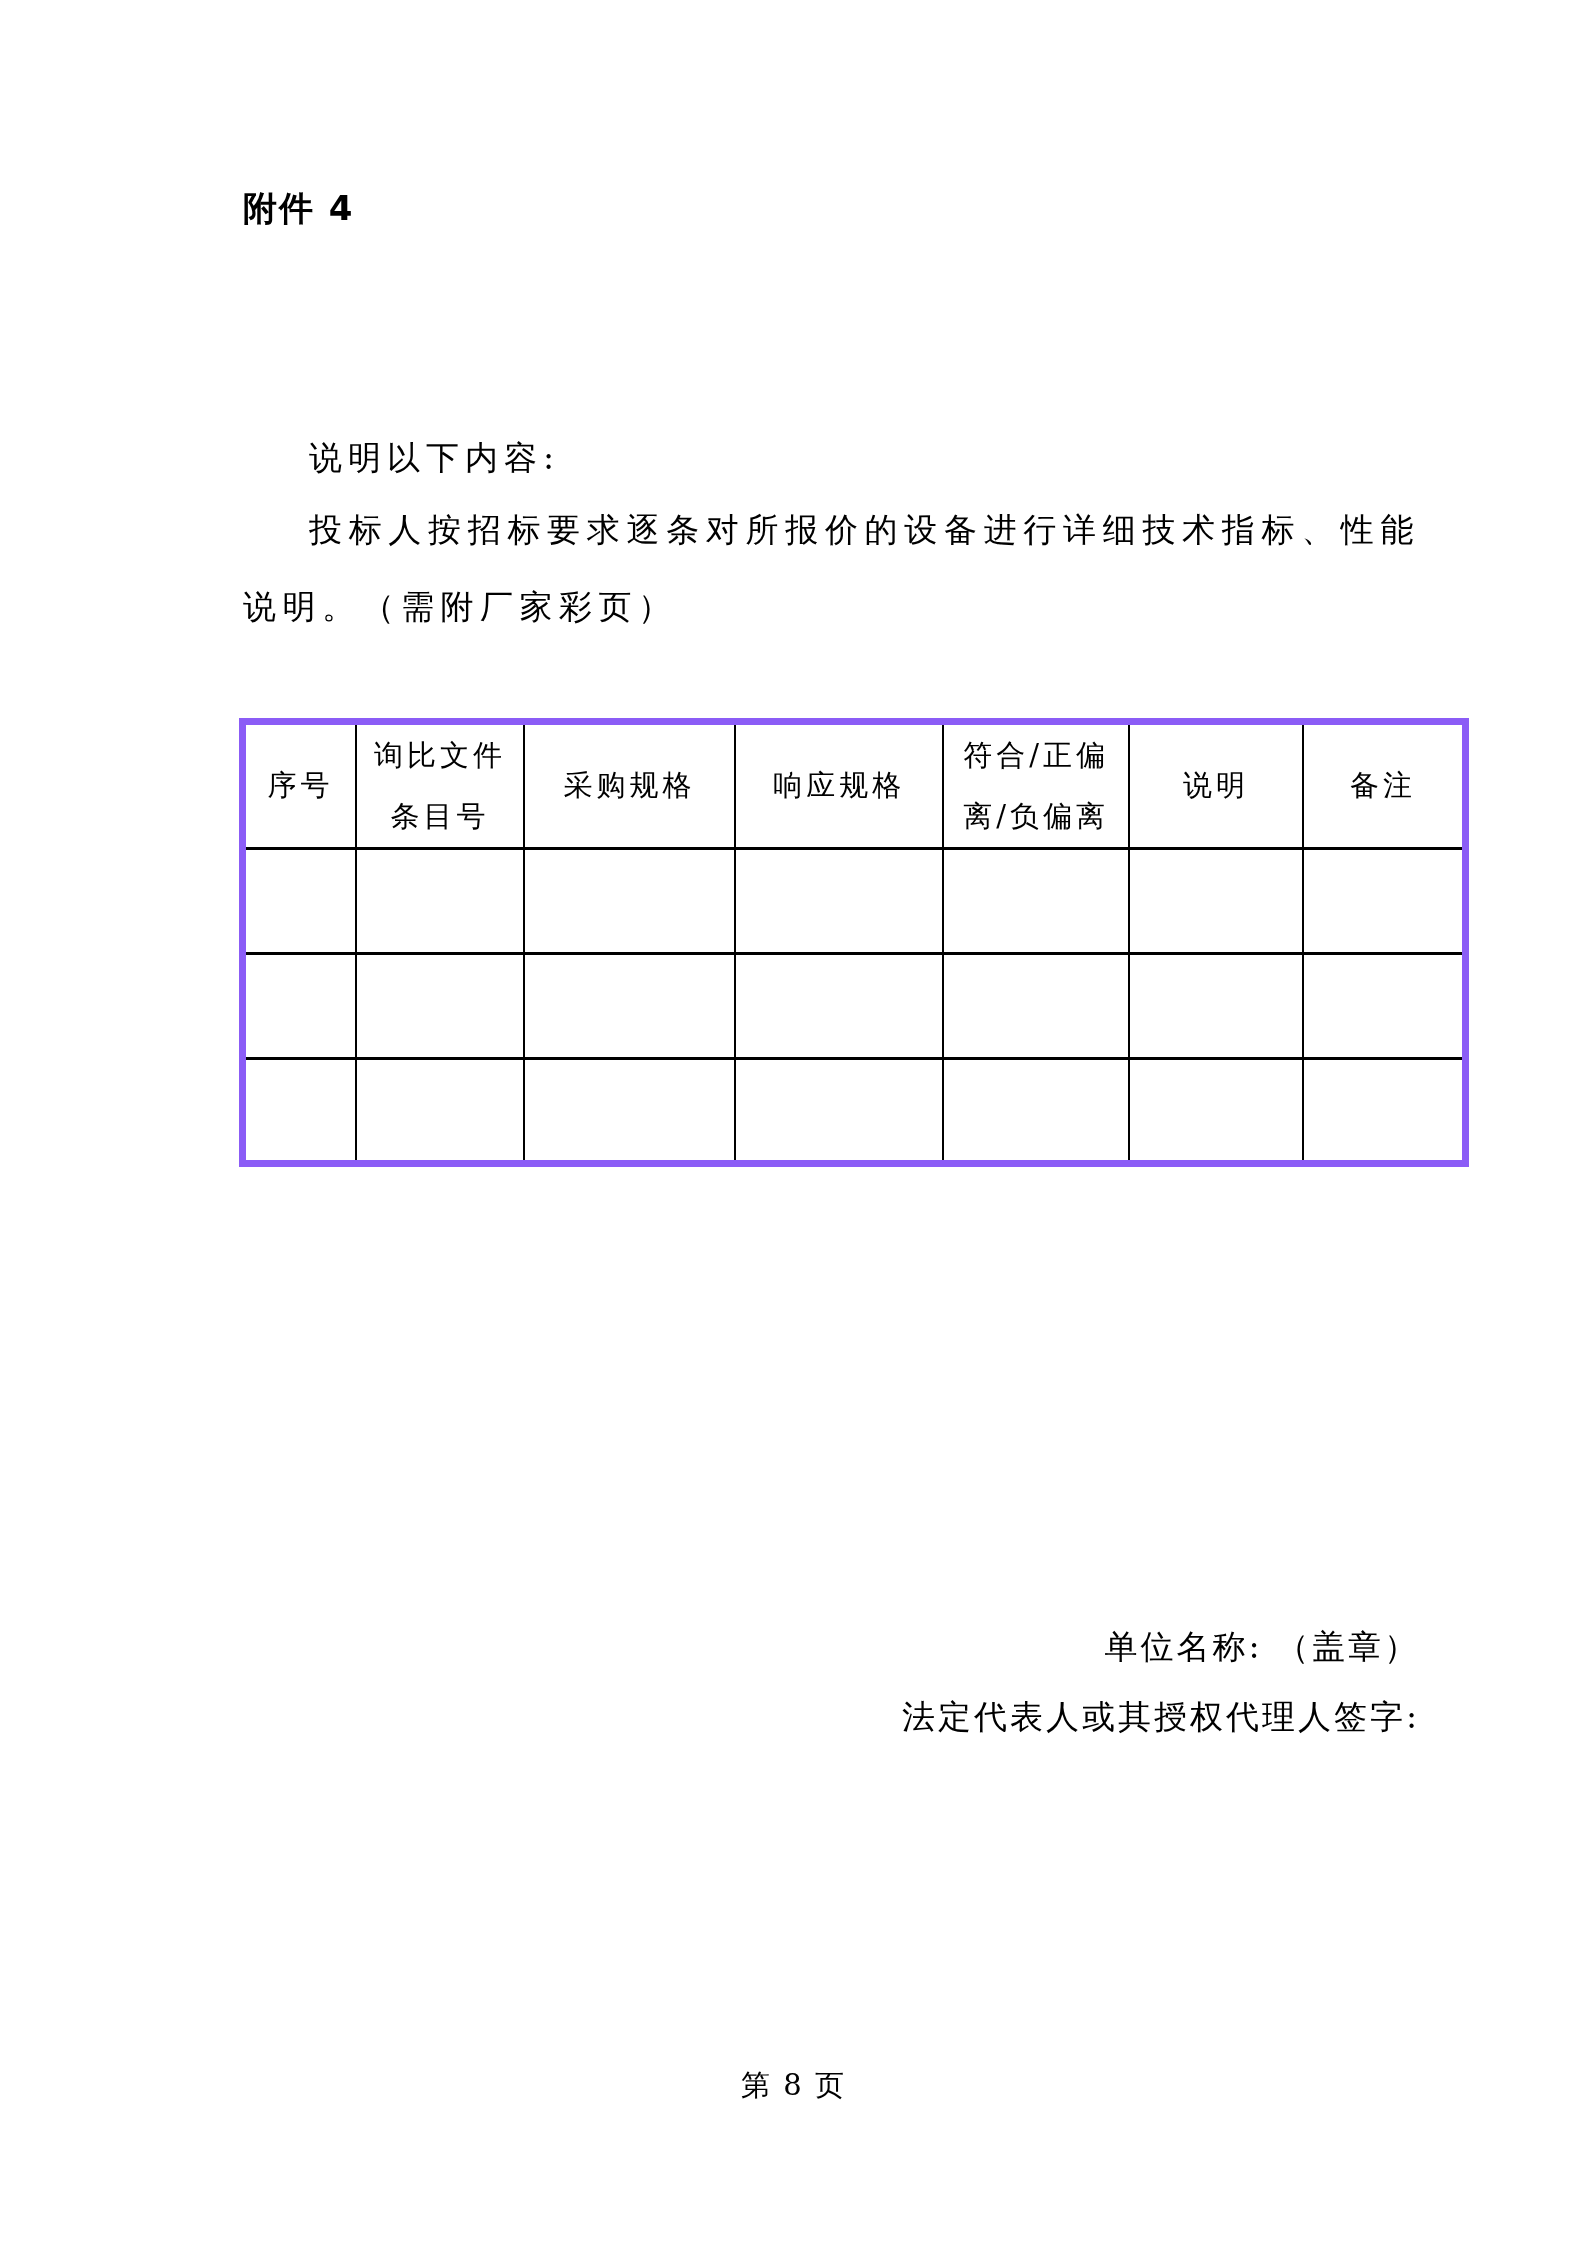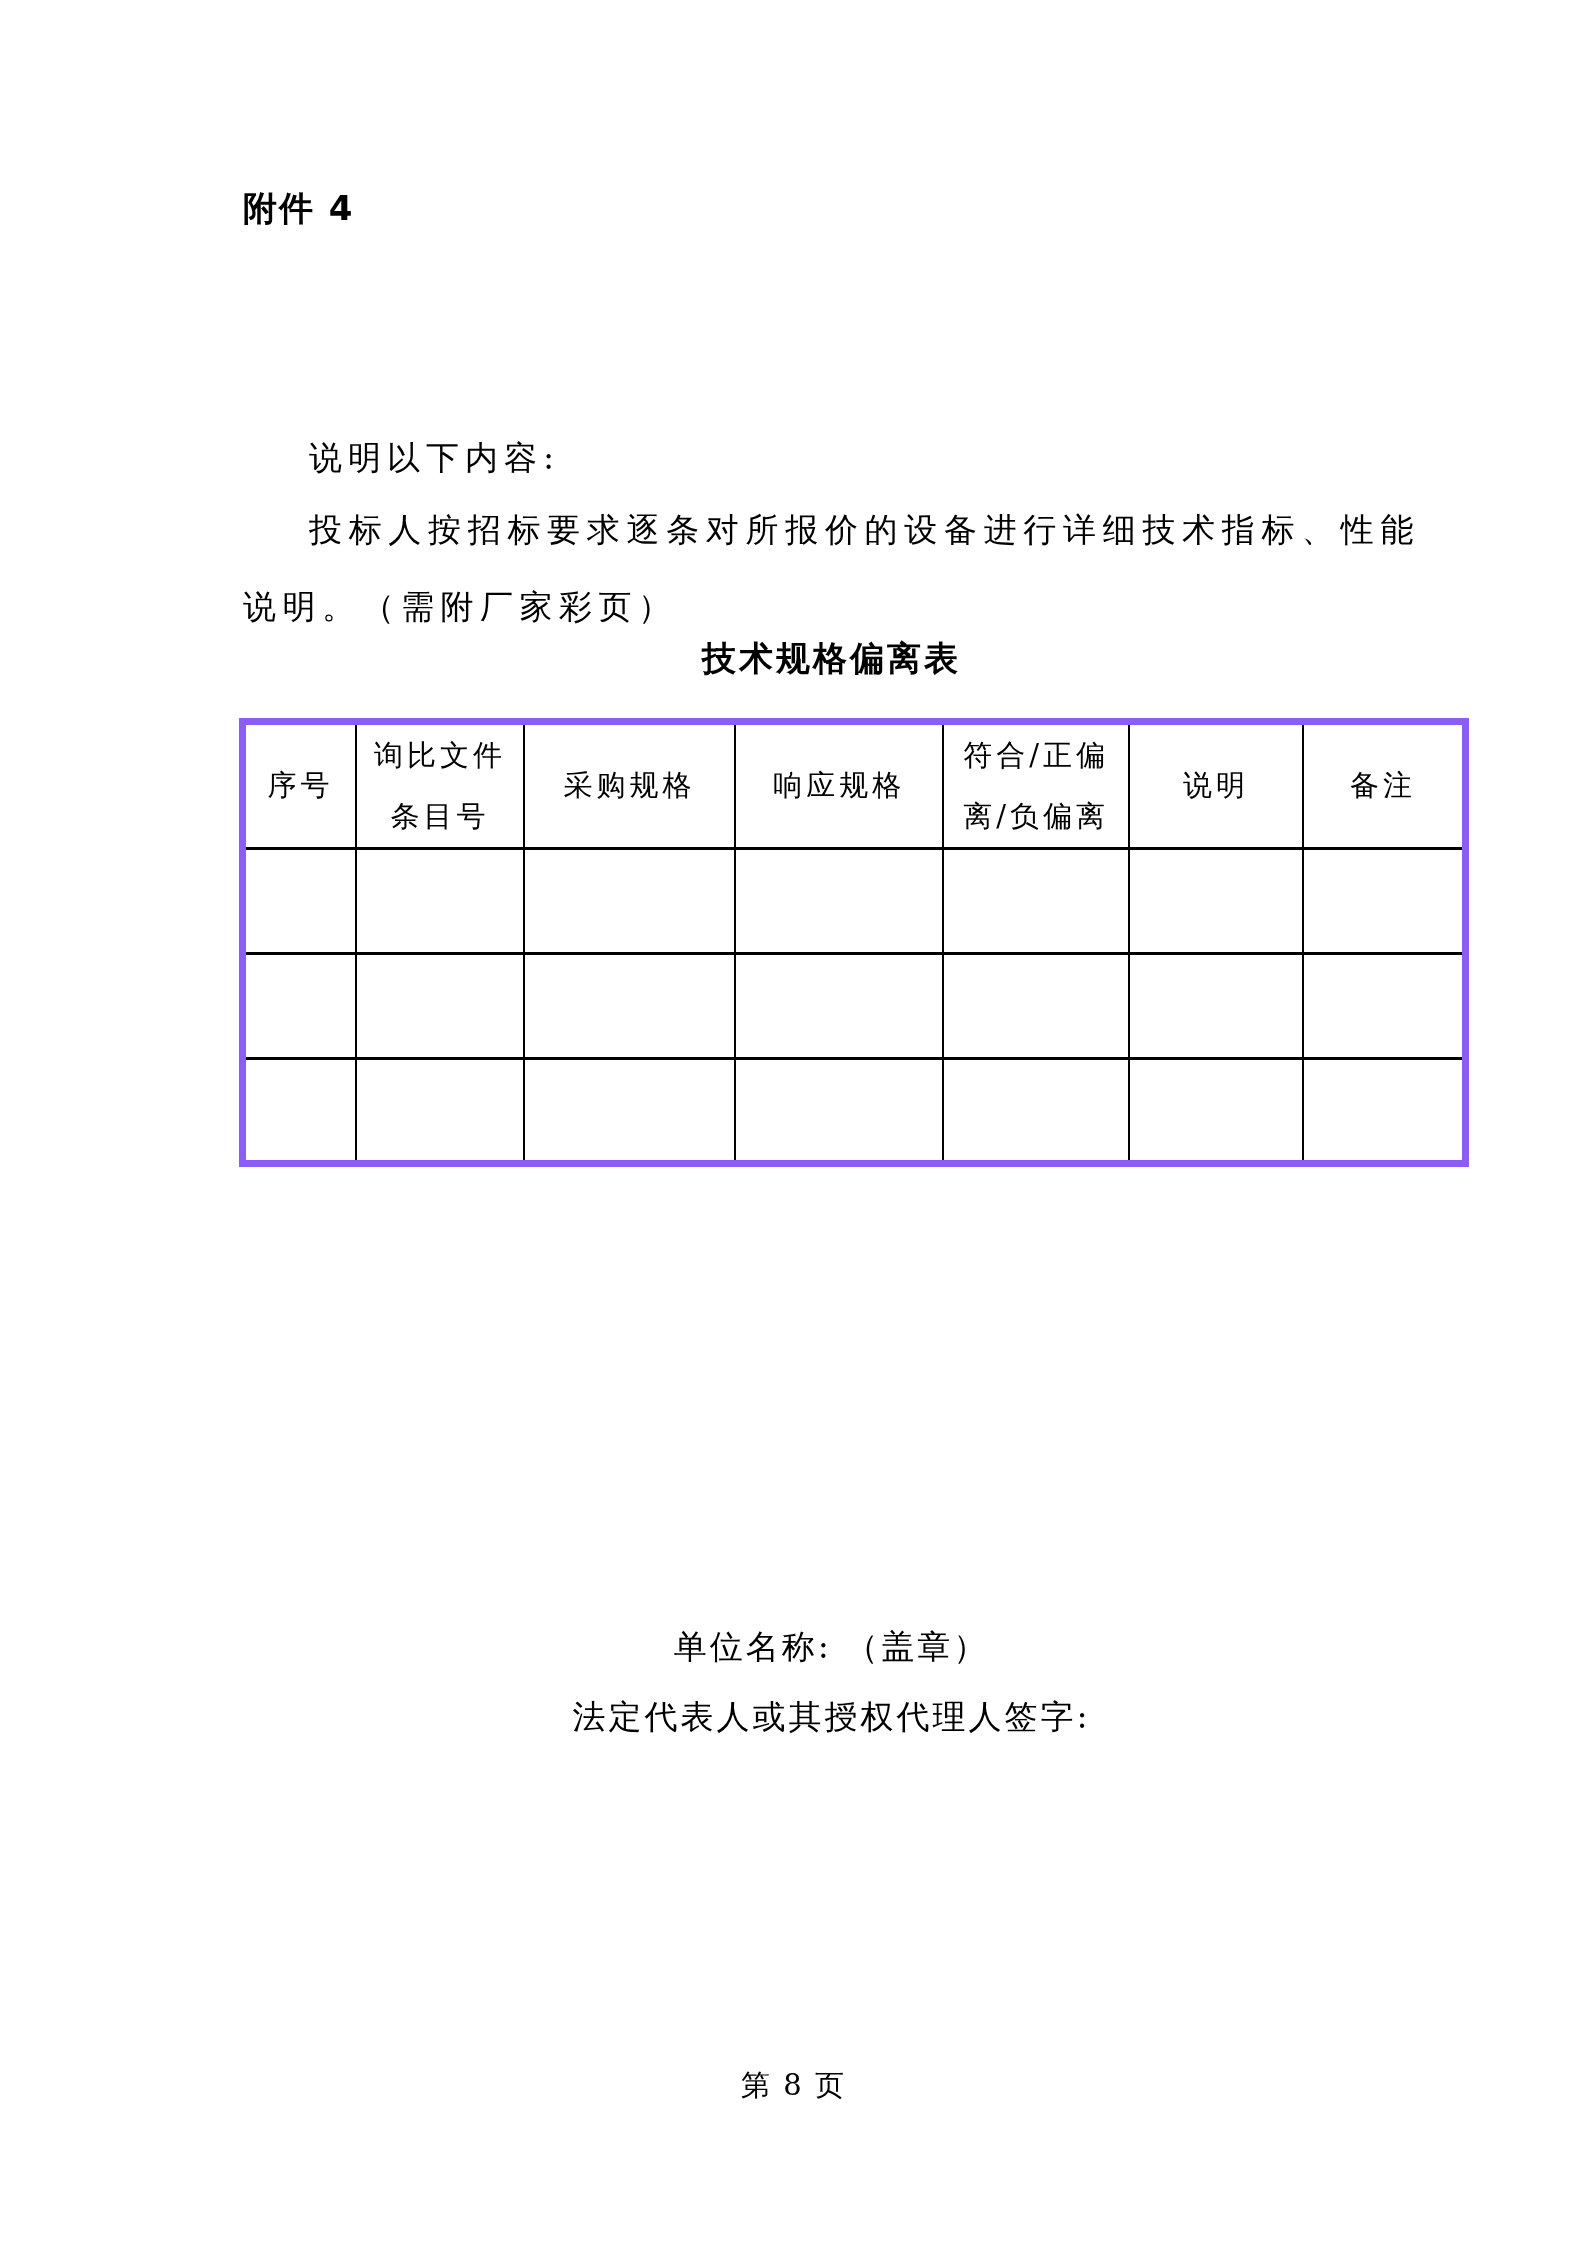--- a/index.html
+++ b/index.html
@@ -89,21 +89,21 @@
   .signature-block {
     position: absolute;
     left: 243px;
     top: 1612px;
     width: 1177px;
     text-align: center;
     font-size: 33px;
     line-height: 2.12;
     letter-spacing: 3px;
   }
-  .signature-block .sig-line { display: block; }
+  .signature-block .sig-line { display: block; text-align: right; }
   .page-footer {
     position: absolute;
     left: 0;
     top: 2066px;
     width: 1587px;
     text-align: center;
     font-size: 29px;
     letter-spacing: 2px;
   }
 </style>
@@ -112,21 +112,20 @@
 
 <div class="page">
 
   <div class="attachment-label">附件 4</div>
 
 
   <div class="intro-heading">说明以下内容:</div>
 
   <p class="body-paragraph">投标人按招标要求逐条对所报价的设备进行详细技术指标、性能说明。（需附厂家彩页）</p>
 
-  <div class="table-title">技术规格偏离表</div>
 
   <table class="deviation-table">
     <colgroup>
       <col style="width:9.3%">
       <col style="width:13.7%">
       <col style="width:17.3%">
       <col style="width:17.0%">
       <col style="width:15.2%">
       <col style="width:14.2%">
       <col style="width:13.3%">

